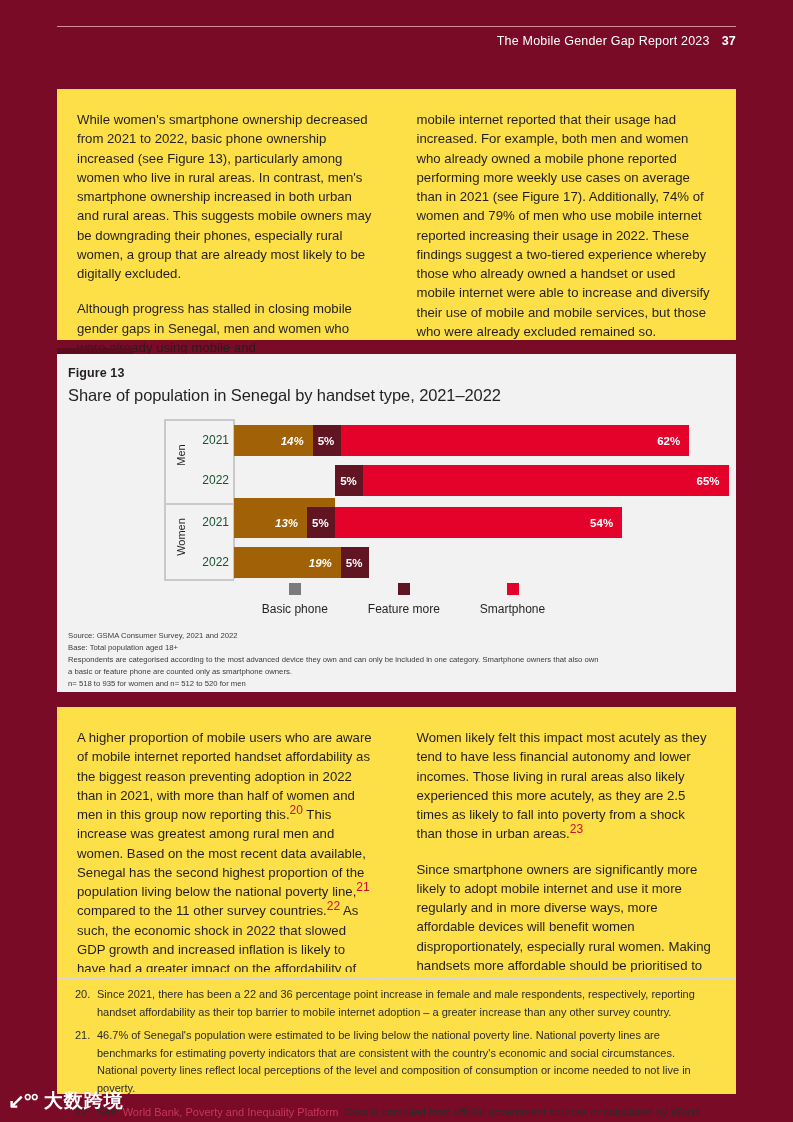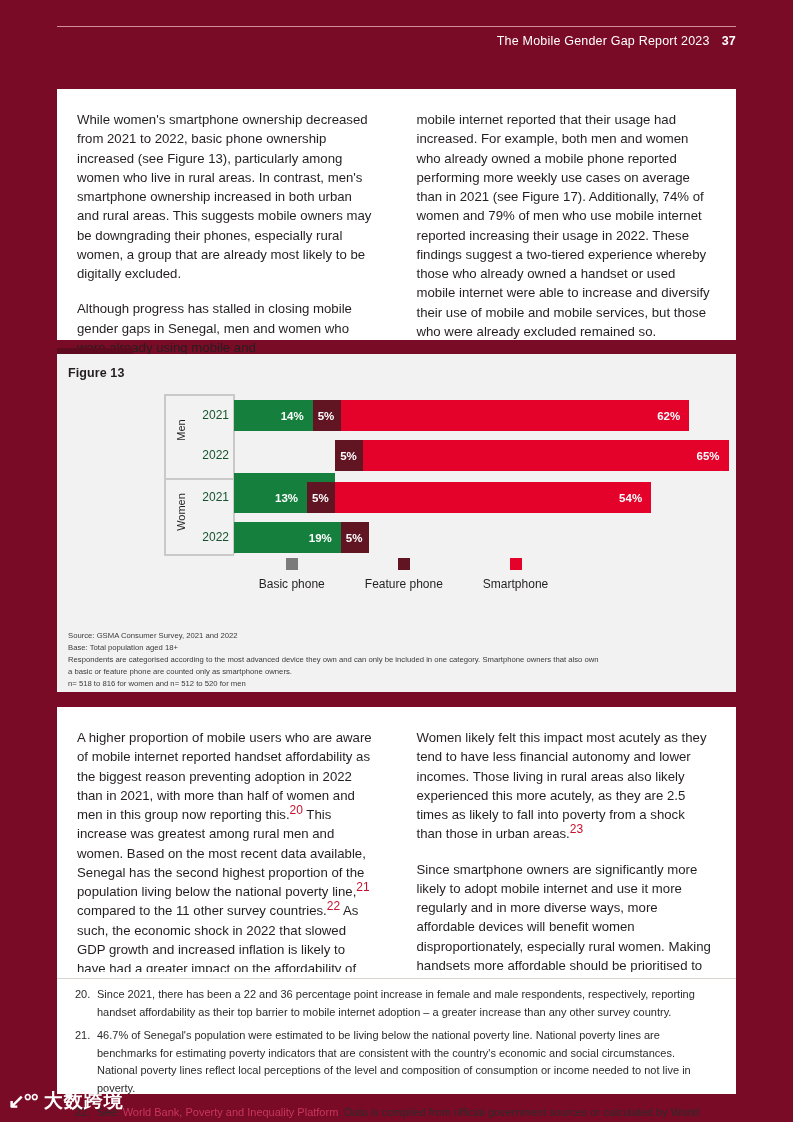--- a/index.html
+++ b/index.html
@@ -22,21 +22,21 @@
   }
   .header-text{
     position:absolute;right:57px;top:34px;
     color:#ffffff;font-size:12.5px;letter-spacing:.2px;
     white-space:nowrap;
   }
   .header-text .pg{margin-left:12px;font-weight:700;}
 
   
   .panel{
-    position:absolute;background:#ffffff;
+    position:absolute;background:#fde047;
   }
   .panel.body-top{left:57px;top:89px;width:679px;height:251px;}
   .panel.body-bottom{left:57px;top:707px;width:679px;height:265px;}
   .panel.notes{left:57px;top:972px;width:679px;height:122px;}
 
   .cols{
     display:flex;gap:0;padding:21px 0 0 0;
   }
   .col{
     width:339.5px;box-sizing:border-box;padding:0 22px 0 20px;
@@ -88,21 +88,21 @@
   .bar{
     position:absolute;left:177px;height:31px;display:flex;
   }
   .seg{
     height:31px;display:flex;align-items:center;box-sizing:border-box;
   }
   .seg span{
     font-size:11.5px;font-weight:700;color:#ffffff;white-space:nowrap;
     margin-left:auto;padding-right:9px;
   }
-  .seg.basic{background:#15803d;}
+  .seg.basic{background:#a16207;font-style:italic;}
   .seg.feature{background:#611523;}
   .seg.feature span{padding-right:7px;padding-left:5px;}
   .seg.smart{background:#e4022b;}
 
   
   .legend{
     position:relative;margin-top:4px;display:flex;justify-content:center;gap:40px;
     padding-left:14px;
   }
   .lg{display:flex;align-items:center;gap:7px;font-size:12px;color:#231f20;flex-direction:column;}
@@ -161,20 +161,21 @@
     <div class="col">
       <p>mobile internet reported that their usage had increased. For example, both men and women who already owned a mobile phone reported performing more weekly use cases on average than in 2021 (see Figure 17). Additionally, 74% of women and 79% of men who use mobile internet reported increasing their usage in 2022. These findings suggest a two-tiered experience whereby those who already owned a handset or used mobile internet were able to increase and diversify their use of mobile and mobile services, but those who were already excluded remained so.</p>
     </div>
   </div>
 </div>
 
 <div class="figure-accent"></div>
 <div class="figure">
   <div class="figure-head">
     <div class="fig-label">Figure 13</div>
+    <div class="fig-title">Share of population in Senegal by handset type, 2021–2022</div>
   </div>
 
   <div class="chart" id="chart">
     <div class="group-axis"></div>
     <div class="cat-axis"></div>
   <div class="group-tick" style="top: 0px;"></div>
       <div class="grp-label" style="top: 30px;">Men</div>
       <div class="group-tick" style="top: 84px;"></div>
       <div class="grp-label" style="top: 112px;">Women</div>
       <div class="group-tick" style="top: 160px;"></div>
@@ -203,21 +204,21 @@
         </div>
       </div>
       <div class="year" style="top: 88px;">2021</div>
       <div class="bar" style="top: 88px;">
         <div class="seg basic" style="width: 73.06px;">
           <span>13%</span>
         </div>
         <div class="seg feature" style="width: 28.1px;">
           <span>5%</span>
         </div>
-        <div class="seg smart" style="width: 316px;">
+        <div class="seg smart" style="width: 287px;">
           <span>54%</span>
         </div>
       </div>
       <div class="year" style="top: 128px;">2022</div>
       <div class="bar" style="top: 128px;">
         <div class="seg basic" style="width: 106.78px;">
           <span>19%</span>
         </div>
         <div class="seg feature" style="width: 28.1px;">
           <span>5%</span>
@@ -225,34 +226,34 @@
       </div>
     </div>
 
   <div class="legend">
     <div class="lg">
       <span class="sw basic"></span>
       <span>Basic phone</span>
     </div>
     <div class="lg">
       <span class="sw feature"></span>
-      <span>Feature phone</span>
+      <span>Feature more</span>
     </div>
     <div class="lg">
       <span class="sw smart"></span>
       <span>Smartphone</span>
     </div>
   </div>
 
   <div class="srcbox" id="srcbox">
       <div>Source: GSMA Consumer Survey, 2021 and 2022</div>
       <div>Base: Total population aged 18+</div>
       <div>Respondents are categorised according to the most advanced device they own and can only be included in one category. Smartphone owners that also own</div>
       <div>a basic or feature phone are counted only as smartphone owners.</div>
-      <div>n= 518 to 816 for women and n= 512 to 520 for men</div>
+      <div>n= 518 to 935 for women and n= 512 to 520 for men</div>
     </div>
 </div>
 
 <div class="panel body-bottom">
   <div class="cols">
     <div class="col">
       <p>A higher proportion of mobile users who are aware of mobile internet reported handset affordability as the biggest reason preventing adoption in 2022 than in 2021, with more than half of women and men in this group now reporting this.<sup>20</sup> This increase was greatest among rural men and women. Based on the most recent data available, Senegal has the second highest proportion of the population living below the national poverty line,<sup>21</sup> compared to the 11 other survey countries.<sup>22</sup> As such, the economic shock in 2022 that slowed GDP growth and increased inflation is likely to have had a greater impact on the affordability of goods and services in Senegal than in most other survey markets, including mobile and mobile services.</p>
     </div>
     <div class="col">
       <p>Women likely felt this impact most acutely as they tend to have less financial autonomy and lower incomes. Those living in rural areas also likely experienced this more acutely, as they are 2.5 times as likely to fall into poverty from a shock than those in urban areas.<sup>23</sup></p>

